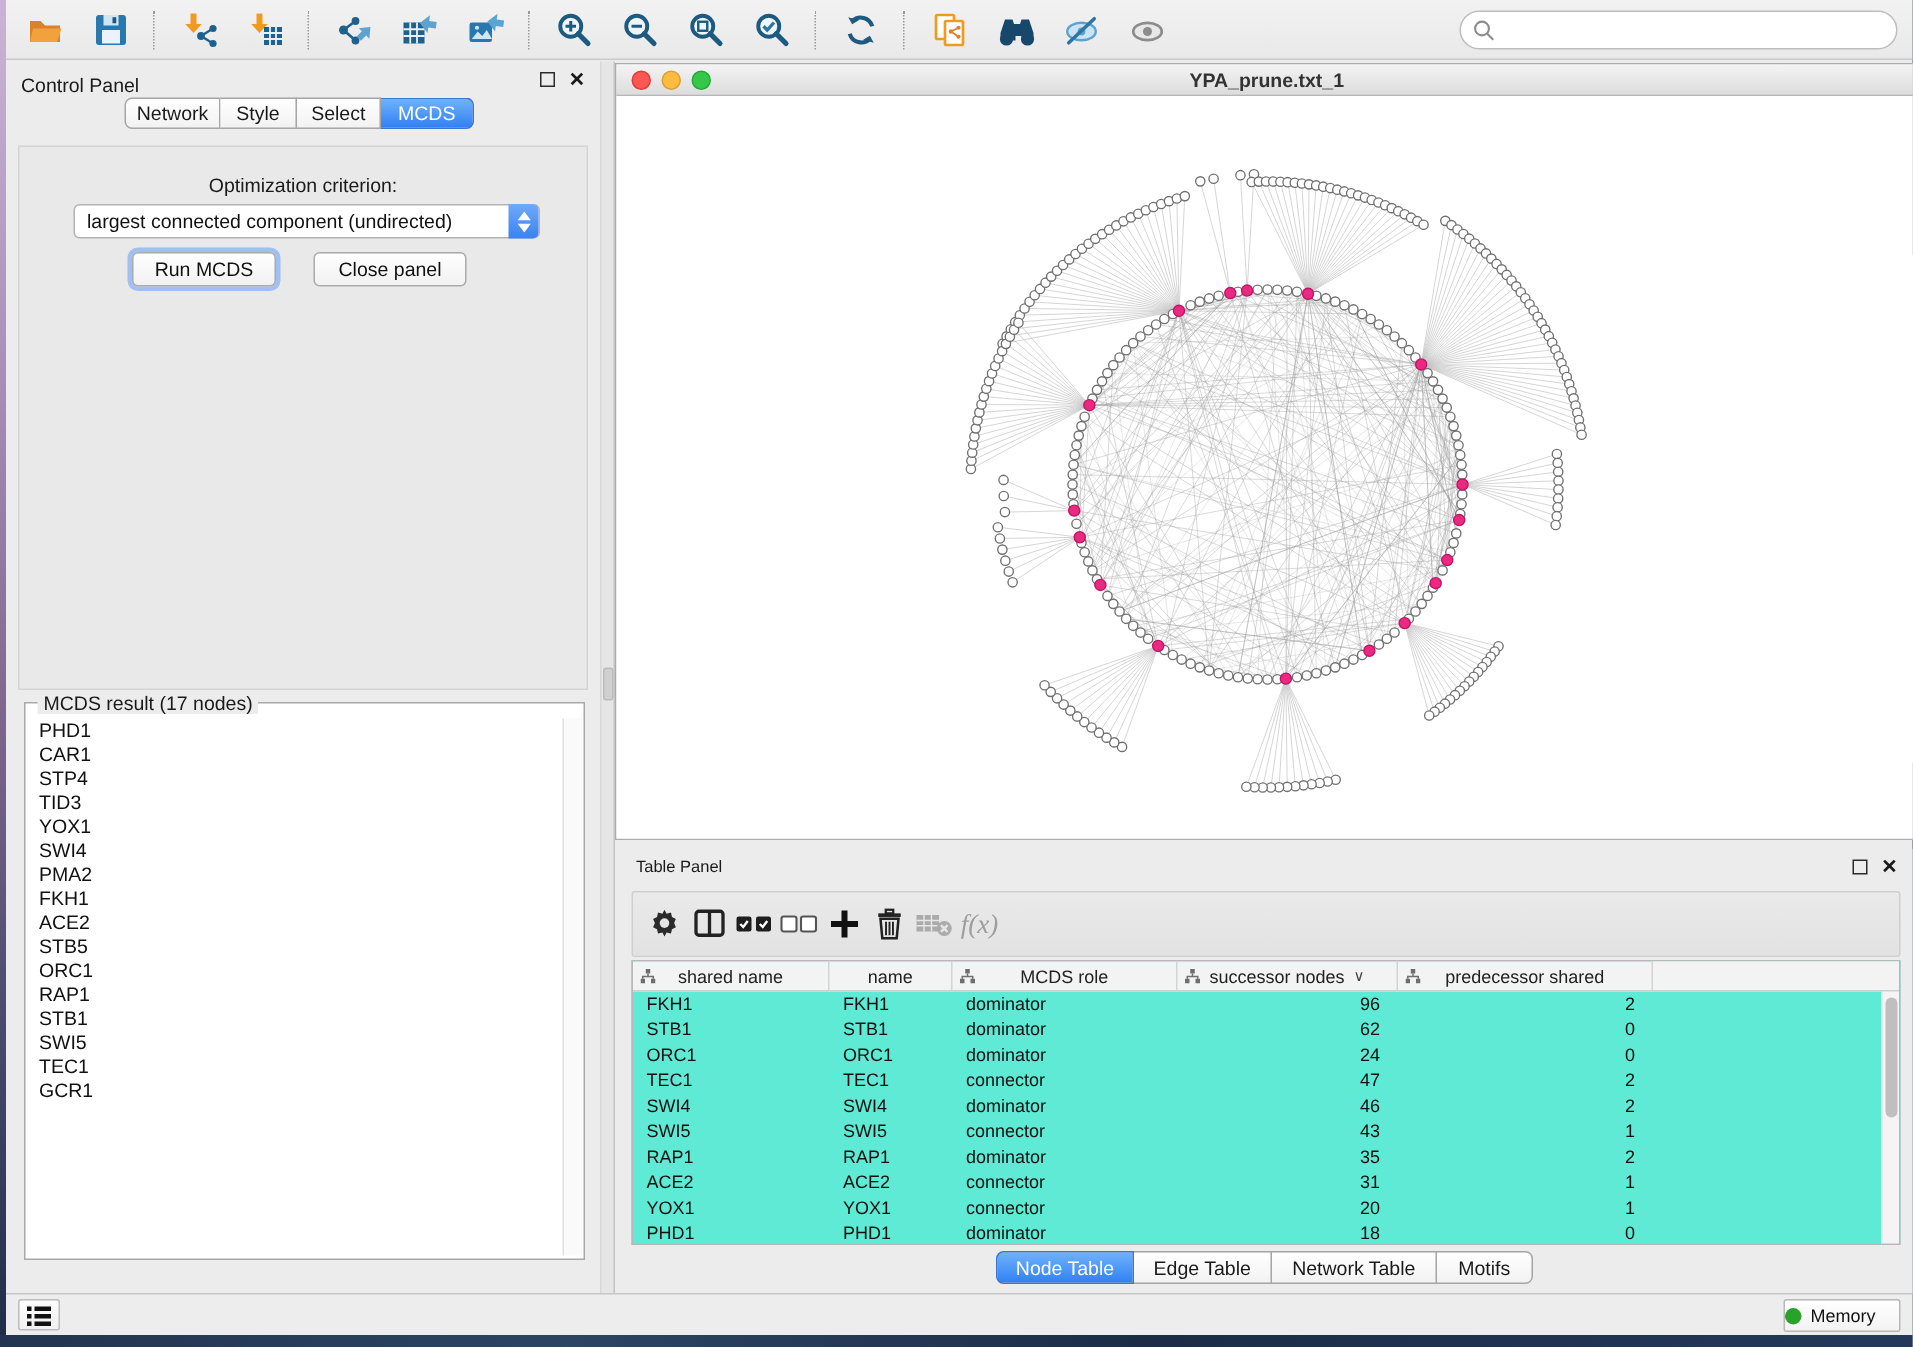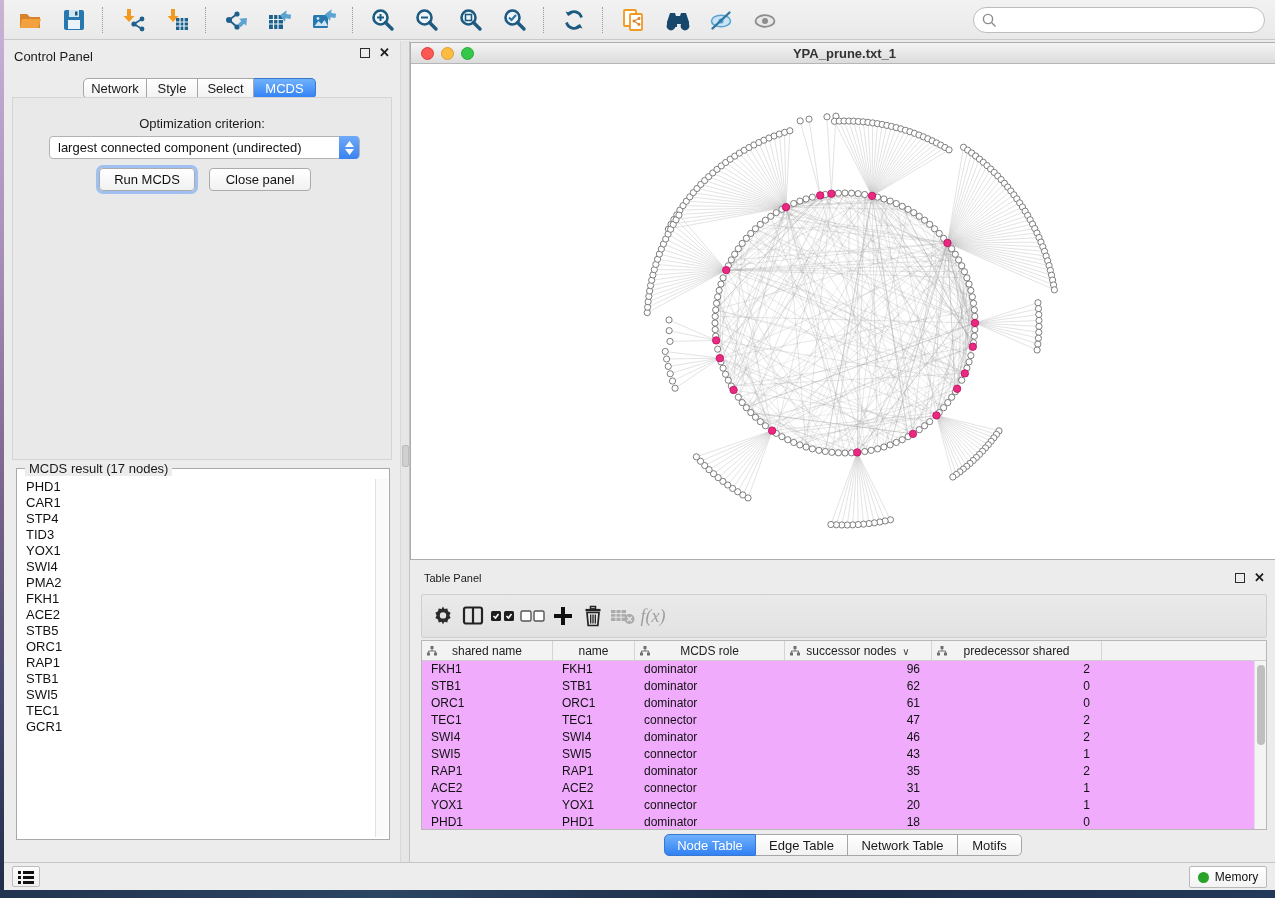--- a/index.html
+++ b/index.html
@@ -23,38 +23,38 @@
     padding:0 10px 0 28px;font-size:13px;font-family:"Liberation Sans",sans-serif;outline:none;color:#333;}
   .searchwrap svg{position:absolute;left:9px;top:6px;}
 
   
   .control-panel{position:absolute;left:0;top:41px;width:396px;height:821px;background:#ECECEC;}
   .cp-title{position:absolute;left:10px;top:8px;font-size:13px;color:#1a1a1a;}
   .win-btns{position:absolute;top:7px;display:flex;align-items:center;gap:9px;}
   .cp-title-btns{right:10px;}
   .float-ic{width:10px;height:10px;border:1.6px solid #2b2b2b;background:transparent;display:inline-block;}
   .close-ic{font-size:13px;font-weight:bold;color:#1a1a1a;line-height:10px;}
-  .seg-tabs{position:absolute;left:79px;top:37px;height:35px;display:flex;}
+  .seg-tabs{position:absolute;left:79px;top:24px;height:35px;display:flex;}
   .seg{height:21px;border:1px solid #A6A6A6;border-left:none;background:linear-gradient(#FFFFFF,#F2F2F2);
     font-size:13px;color:#1a1a1a;display:flex;align-items:center;justify-content:center;}
   .seg.first{border-left:1px solid #A6A6A6;border-radius:5px 0 0 5px;}
   .seg.last{border-radius:0 5px 5px 0;}
   .seg.sel{background:linear-gradient(#6FB1FB,#3181F4);color:#fff;border-color:#3A77CF;}
   .cp-content{position:absolute;left:8px;top:56px;width:380px;height:363px;background:#E9E9E9;
     border:1px solid #D4D4D4;}
   .opt-label{position:absolute;left:0;top:18px;width:100%;text-align:center;font-size:13px;color:#1a1a1a;}
   .dropdown{position:absolute;left:36px;top:38px;width:311px;height:23px;background:#fff;
     border:1px solid #B3B3B3;border-radius:4px;font-size:13px;display:flex;align-items:center;
     padding-left:8px;color:#111;}
   .dd-step{position:absolute;right:0;top:-1px;width:20px;height:23px;border-radius:0 4px 4px 0;
     background:linear-gradient(#6FAAF9,#3A82F1);display:flex;flex-direction:column;align-items:center;justify-content:center;gap:2px;}
   .dd-step svg{display:block;}
   .btn{position:absolute;height:23px;background:linear-gradient(#FFFFFF,#F1F1F1);border:1px solid #ABABAB;
     border-radius:4px;font-size:13px;color:#111;display:flex;align-items:center;justify-content:center;}
-  .btn-run{left:86px;top:70px;width:96px;box-shadow:0 0 0 3px rgba(110,165,245,.6);}
+  .btn-run{left:75px;top:70px;width:96px;box-shadow:0 0 0 3px rgba(110,165,245,.6);}
   .btn-closep{left:196px;top:70px;width:102px;}
   .mcds-group{position:absolute;left:12px;top:427px;width:374px;height:372px;border:1px solid #A9A9A9;background:#fff;}
   .mcds-legend{position:absolute;left:8px;top:-8px;background:#ECECEC;padding:0 4px;font-size:13px;color:#1a1a1a;}
   .mcds-list{position:absolute;left:1px;top:10px;width:358px;height:358px;overflow:hidden;background:#fff;}
   .mcds-item{font-size:13px;line-height:16px;padding-left:8px;color:#111;}
   .mcds-scroll{position:absolute;right:1px;top:10px;width:13px;height:358px;background:#FAFAFA;border-left:1px solid #E2E2E2;}
 
   
   .v-split{position:absolute;left:396px;top:41px;width:10px;height:821px;background:#E6E6E6;border-left:1px solid #D8D8D8;border-right:1px solid #C4C4C4;}
   .v-split .grip{position:absolute;left:1px;top:404px;width:7px;height:22px;background:#D0D0D0;border:1px solid #BDBDBD;border-radius:2px;}
@@ -72,21 +72,21 @@
 
   
   .table-panel{position:absolute;left:406px;top:566px;width:869px;height:296px;background:#ECECEC;}
   .tp-title{position:absolute;left:14px;top:6px;font-size:11px;color:#1a1a1a;}
   .tp-title-btns{right:14px;}
   .tp-toolbar{position:absolute;left:11px;top:28px;width:846px;height:44px;background:linear-gradient(#EAEAEA,#E2E2E2);
     border:1px solid #CFCFCF;border-radius:2px;display:flex;align-items:center;}
   .tpi{margin-left:4px;display:flex;align-items:center;justify-content:center;width:26px;height:26px;flex:0 0 auto;}
   .tpi:first-child{margin-left:8px;}
   .fx{font-family:"Liberation Serif",serif;font-style:italic;font-size:18px;color:#9E9E9E;}
-  .grid{position:absolute;left:11px;top:74px;width:846px;height:190px;background:#f0abfc;border:1px solid #B8B8B8;}
+  .grid{position:absolute;left:11px;top:74px;width:846px;height:190px;background:#5eead4;border:1px solid #B8B8B8;}
   .grid-head{position:absolute;left:0;top:0;width:100%;height:20px;background:#F3F3F3;border-bottom:1px solid #CFCFCF;display:flex;}
   .hcell{position:relative;height:20px;border-right:1px solid #D4D4D4;font-size:12px;color:#222;
     display:flex;align-items:center;justify-content:center;flex:0 0 auto;}
   .hcell .tree{position:absolute;left:5px;top:5px;}
   .hcell .sort{margin-left:6px;font-size:10px;color:#444;}
   .hfill{flex:1 1 auto;background:#F3F3F3;}
   .grid-body{position:absolute;left:0;top:20px;width:832px;height:168px;overflow:hidden;}
   .trow{display:flex;height:17px;}
   .tcell{font-size:12px;color:#111;line-height:17px;flex:0 0 auto;white-space:nowrap;overflow:hidden;}
   .tcell.a-l{padding-left:9px;}
@@ -94,21 +94,21 @@
   .grid-vscroll{position:absolute;right:0;top:20px;width:12px;height:168px;background:#F4F4F4;border-left:1px solid #E0E0E0;}
   .grid-vscroll .thumb{position:absolute;left:2px;top:4px;width:8px;height:80px;background:#BFBFBF;border-radius:4px;}
   .tp-tabs{position:absolute;left:254px;top:268px;height:22px;display:flex;}
   .tp-tabs .seg{height:22px;}
 
   
   .statusbar{position:absolute;left:0;top:862px;width:1271px;height:28px;background:#EDEDED;border-top:1px solid #C6C6C6;}
   .list-btn{position:absolute;left:8px;top:3px;width:28px;height:21px;background:linear-gradient(#FDFDFD,#F0F0F0);
     border:1px solid #BDBDBD;border-radius:2px;display:flex;align-items:center;justify-content:center;}
   .mem-btn{position:absolute;right:8px;top:3px;width:78px;height:22px;background:linear-gradient(#FFFFFF,#F3F3F3);
-    border:1px solid #B8B8B8;border-radius:2px;display:flex;align-items:center;justify-content:center;gap:6px;font-size:12px;color:#111;}
+    border:1px solid #B8B8B8;border-radius:2px;display:flex;align-items:center;justify-content:flex-start;gap:6px;font-size:12px;color:#111;}
   .mem-dot{width:11px;height:11px;border-radius:50%;background:#28A228;display:inline-block;}
 </style>
 </head>
 <body>
 
 <div class="desktop-left"></div>
 <div class="desktop-bottom"></div>
 
 <div class="app">
 
@@ -1210,21 +1210,21 @@
             <div class="tcell a-l" style="width: 131px;">STB1</div>
             <div class="tcell a-l" style="width: 82px;">STB1</div>
             <div class="tcell a-l" style="width: 150px;">dominator</div>
             <div class="tcell a-r" style="width: 147px;">62</div>
             <div class="tcell a-r" style="width: 170px;">0</div>
           </div>
           <div class="trow">
             <div class="tcell a-l" style="width: 131px;">ORC1</div>
             <div class="tcell a-l" style="width: 82px;">ORC1</div>
             <div class="tcell a-l" style="width: 150px;">dominator</div>
-            <div class="tcell a-r" style="width: 147px;">61</div>
+            <div class="tcell a-r" style="width: 147px;">24</div>
             <div class="tcell a-r" style="width: 170px;">0</div>
           </div>
           <div class="trow">
             <div class="tcell a-l" style="width: 131px;">TEC1</div>
             <div class="tcell a-l" style="width: 82px;">TEC1</div>
             <div class="tcell a-l" style="width: 150px;">connector</div>
             <div class="tcell a-r" style="width: 147px;">47</div>
             <div class="tcell a-r" style="width: 170px;">2</div>
           </div>
           <div class="trow">

